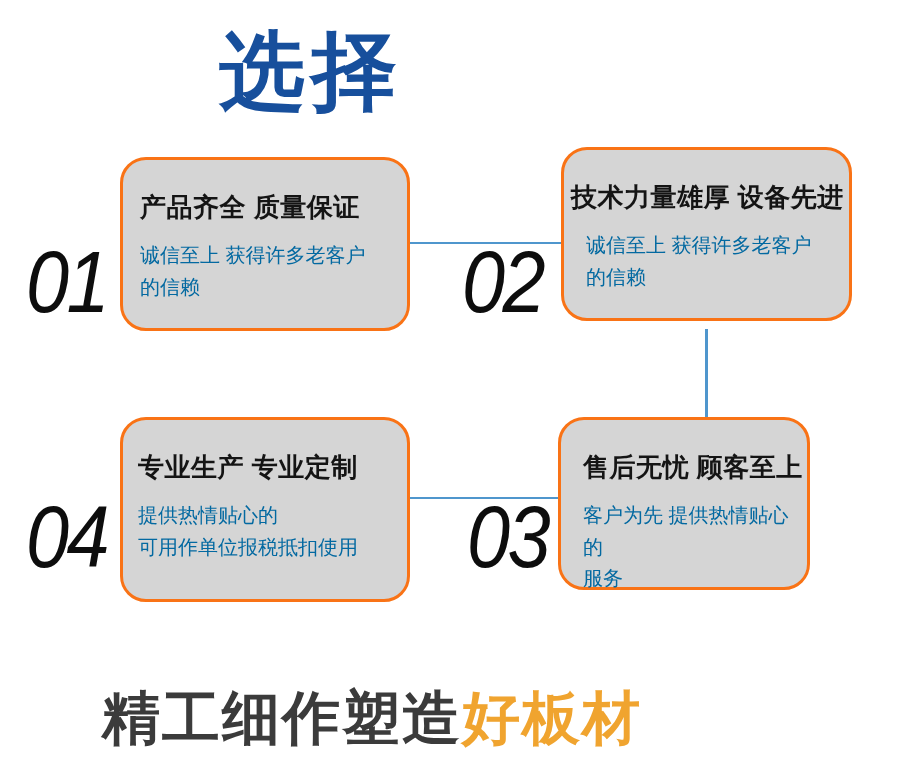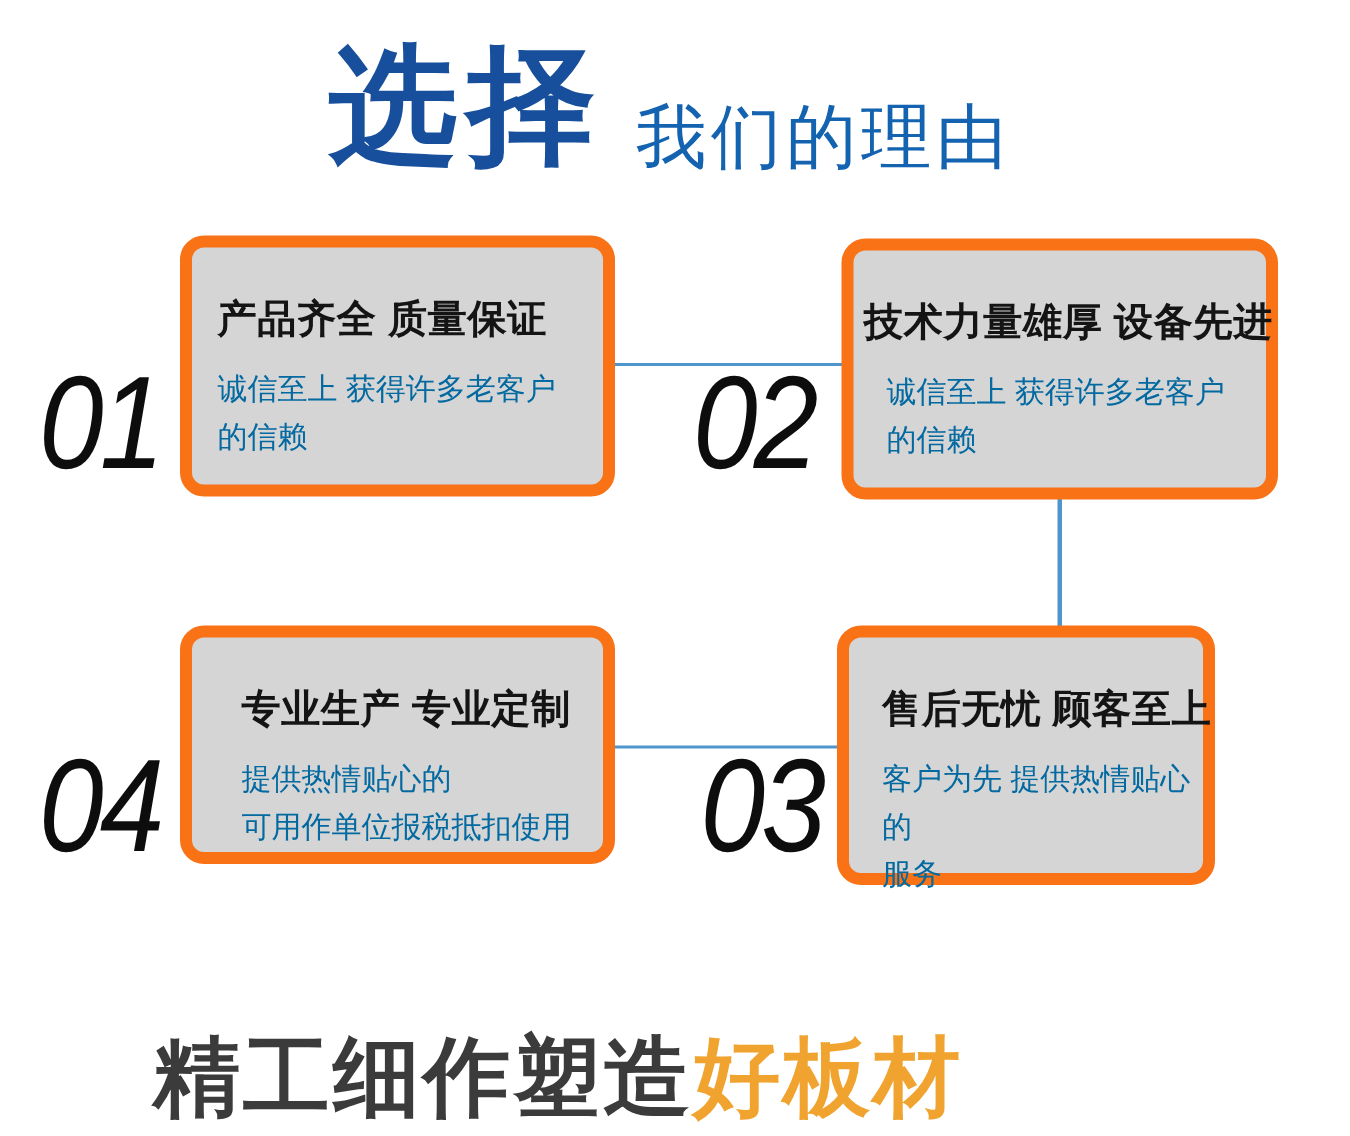--- a/index.html
+++ b/index.html
@@ -19,27 +19,27 @@
   }
 
   
   .connector{position:absolute;background:#4f96cd;}
   .conn-top{left:409px;top:242px;width:154px;height:2px;}
   .conn-right{left:705px;top:329px;width:3px;height:90px;}
   .conn-bottom{left:408px;top:497px;width:152px;height:2px;}
 
   .card{
     position:absolute;box-sizing:border-box;
-    background:#d5d5d5;border:8px solid #f97316;border-radius:16px;
+    background:#d5d5d5;border:3px solid #f97316;border-radius:26px;
     padding-top:30px;
   }
   .card-1{left:120px;top:157px;width:290px;height:174px;padding-left:17px;padding-right:8px;}
-  .card-2{left:561px;top:159px;width:291px;height:174px;padding-left:7px;padding-right:4px;}
+  .card-2{left:561px;top:147px;width:291px;height:174px;padding-left:7px;padding-right:4px;}
   .card-3{left:558px;top:417px;width:252px;height:173px;padding-left:22px;padding-right:6px;}
-  .card-4{left:120px;top:417px;width:290px;height:159px;padding-left:33px;padding-right:6px;}
+  .card-4{left:120px;top:417px;width:290px;height:185px;padding-left:15px;padding-right:6px;}
 
   .card-title{
     font-size:26px;font-weight:700;color:#141414;
     letter-spacing:0.5px;white-space:nowrap;margin:0 0 15px 0;
   }
   .card-desc{
     font-size:20px;font-weight:400;color:#0369a1;
     line-height:1.58;white-space:pre-line;margin:0;
   }
   .card-2 .card-desc{margin-left:15px;}
@@ -63,21 +63,20 @@
   }
   .footer-dark{color:#3b3b3b;}
   .footer-accent{color:#f0a42f;}
 </style>
 </head>
 <body>
 
 <div class="page">
 
   <div class="title-accent">选择</div>
-  <div class="title-rest">我们的理由</div>
 
   <div class="connector conn-top"></div>
   <div class="connector conn-right"></div>
   <div class="connector conn-bottom"></div>
 
   <div class="card card-1">
     <p class="card-title">产品齐全 质量保证</p>
     <p class="card-desc">诚信至上 获得许多老客户
 的信赖</p>
   </div>

